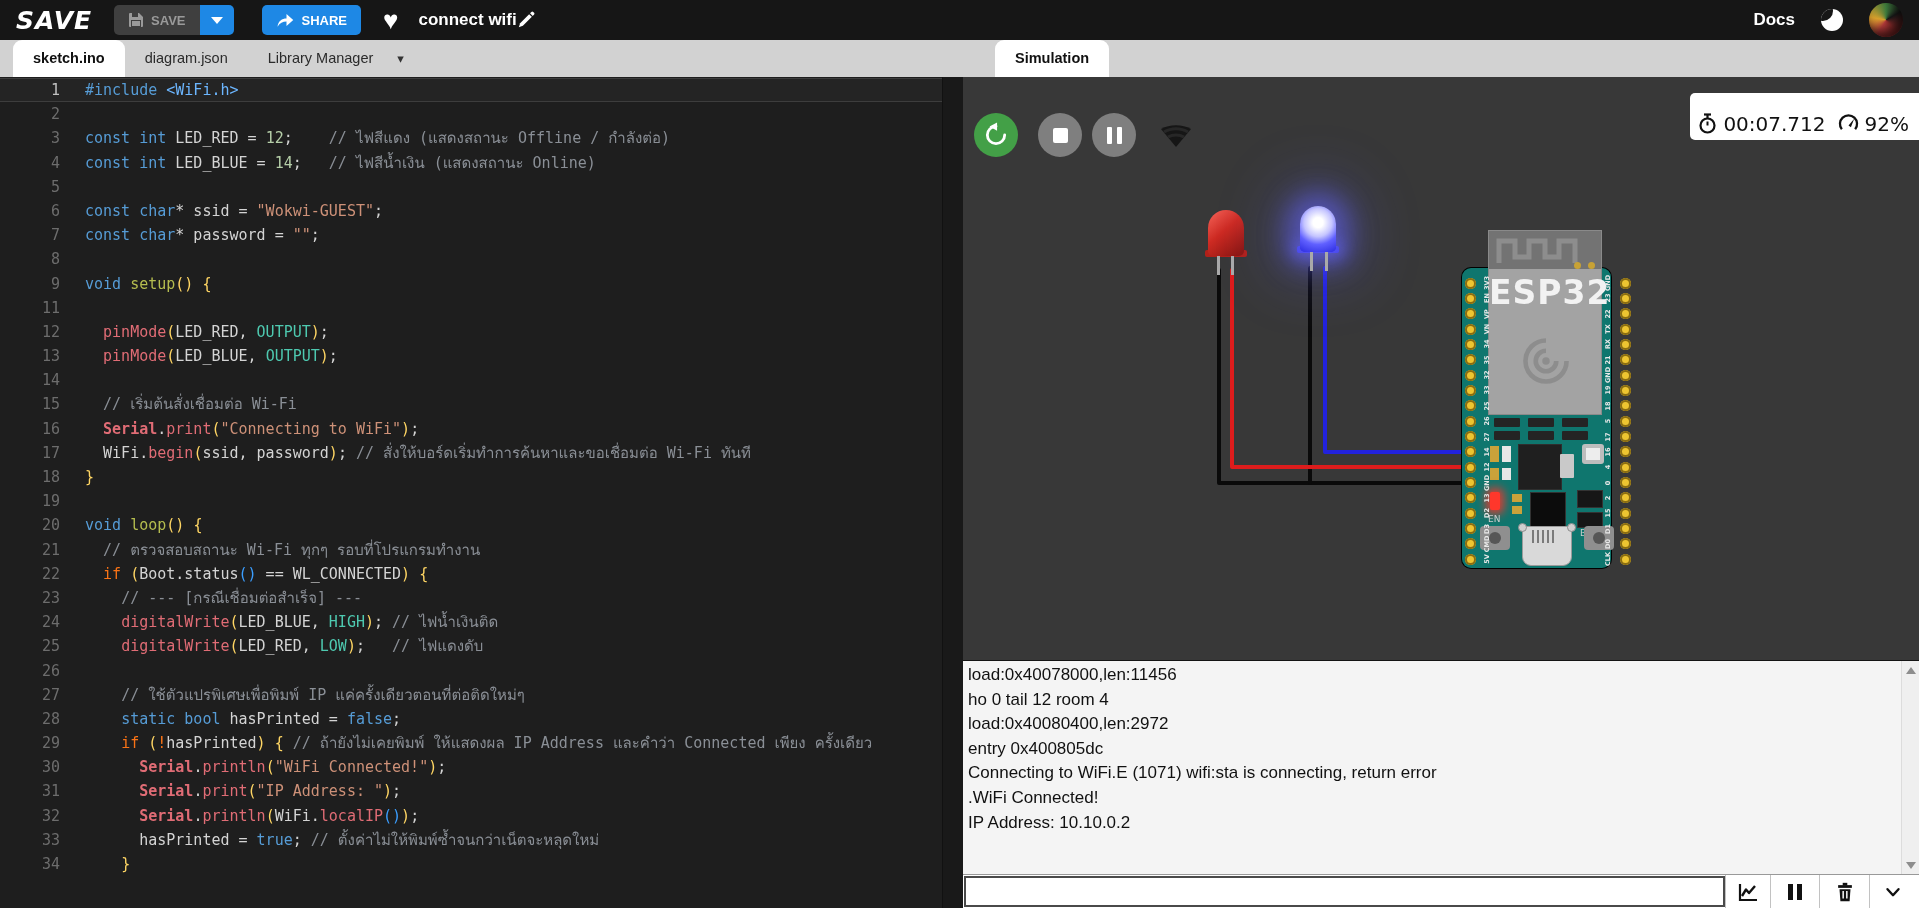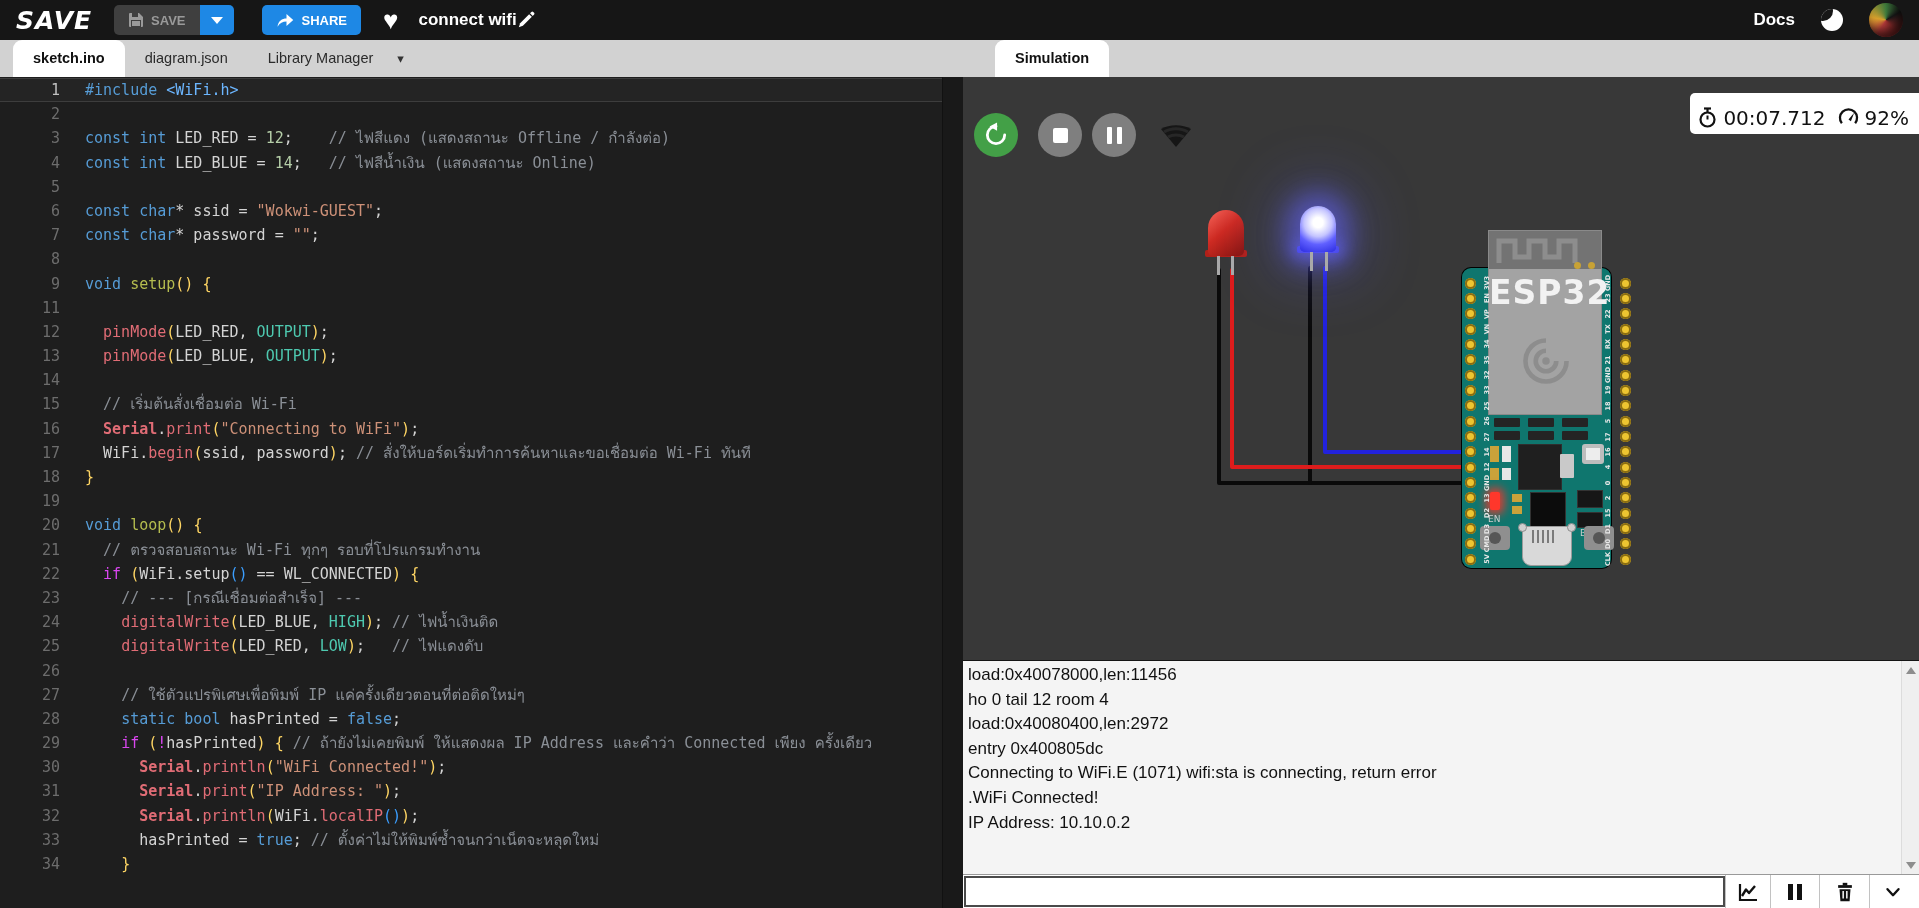--- a/index.html
+++ b/index.html
@@ -42,21 +42,21 @@
   .editor-panel{position:absolute;left:0;top:77px;width:963px;height:831px;background:#1e1e1e;overflow:hidden;}
   .panel-divider{position:absolute;right:0;top:0;width:20px;height:100%;background:#191919;
     border-left:1px solid #111;}
   .code-area{position:absolute;left:0;top:1px;width:943px;height:830px;overflow:hidden;
     font-family:"DejaVu Sans Mono",monospace;font-size:15px;}
   .code-line{display:flex;height:24.2px;line-height:24.2px;white-space:pre;}
   .code-line.active{background:#242424;box-shadow:inset 0 1px 0 #3d3d3d,inset 0 -1px 0 #3d3d3d;}
   .ln{flex:none;width:85px;box-sizing:border-box;padding-right:25px;text-align:right;color:#6d6d6d;}
   .code-line.active .ln{color:#c0c0c0;}
   .lt{flex:none;}
-  .tk-kw{color:#569cd6}.tk-ctl{color:#d946ef}.tk-fn{color:#e06c75}
+  .tk-kw{color:#569cd6}.tk-ctl{color:#f97316}.tk-fn{color:#e06c75}
   .tk-fnb{color:#e06c75;font-weight:bold}.tk-def{color:#b5bd4f}.tk-num{color:#b5cea8}
   .tk-str{color:#ce9178}.tk-com{color:#8a8f96}.tk-cst{color:#4ec9b0}.tk-pl{color:#d4d4d4}
   .tk-br1{color:#ffd664}.tk-br2{color:#3b9eff}.tk-inc{color:#6cb6ff}
 
   
   .sim-panel{position:absolute;left:963px;top:40px;width:956px;height:868px;background:#383838;}
   .sim-tabbar{position:absolute;left:0;top:0;width:100%;height:37px;background:#d2d2d2;
     display:flex;align-items:flex-end;padding-left:32px;box-sizing:border-box;}
   .canvas{position:absolute;left:0;top:37px;width:956px;height:583px;background:#383838;overflow:hidden;}
 
@@ -64,21 +64,21 @@
     align-items:center;justify-content:center;cursor:pointer;}
   .btn-restart{left:11px;top:36px;background:#43a047;}
   .btn-stop{left:75px;top:36px;background:#7f7f7f;}
   .btn-pause{left:129px;top:36px;background:#7f7f7f;}
   .stop-square{width:15px;height:15px;background:#fff;border-radius:2px;}
   .pause-bars{display:flex;gap:5px;}
   .pause-bars i{display:block;width:5px;height:17px;background:#fff;border-radius:1px;}
   .wifi-dark{position:absolute;left:194px;top:42px;}
 
   .timer-box{position:absolute;right:0;top:16px;height:33px;background:#fff;border-radius:5px 0 0 5px;
-    display:flex;align-items:center;gap:6px;padding:8px 10px 0 8px;color:#111;
+    display:flex;align-items:center;gap:6px;padding:14px 10px 0 8px;color:#111;
     font-size:20px;font-weight:500;font-family:"DejaVu Sans",sans-serif;}
 
   .wires{position:absolute;left:0;top:0;}
 
   .led{position:absolute;width:36px;height:48px;}
   .led .bulb{position:absolute;left:0;top:0;width:36px;height:46px;border-radius:18px 18px 5px 5px;}
   .led .flange{position:absolute;left:-3px;top:40px;width:42px;height:7px;border-radius:2px;}
   .led .leg{position:absolute;top:46px;width:3px;height:19px;background:#a9a9a9;}
   .led-red .bulb{background:linear-gradient(140deg,#ef5a50 8%,#cd2a22 45%,#8e1712 92%);}
   .led-red .flange{background:#b12019;}
@@ -211,21 +211,21 @@
         <div class="code-line"><span class="ln">12</span><span class="lt"><span class="tk-pl">  </span><span class="tk-fn">pinMode</span><span class="tk-br1">(</span><span class="tk-pl">LED_RED, </span><span class="tk-cst">OUTPUT</span><span class="tk-br1">)</span><span class="tk-pl">;</span></span></div>
         <div class="code-line"><span class="ln">13</span><span class="lt"><span class="tk-pl">  </span><span class="tk-fn">pinMode</span><span class="tk-br1">(</span><span class="tk-pl">LED_BLUE, </span><span class="tk-cst">OUTPUT</span><span class="tk-br1">)</span><span class="tk-pl">;</span></span></div>
         <div class="code-line"><span class="ln">14</span><span class="lt"></span></div>
         <div class="code-line"><span class="ln">15</span><span class="lt"><span class="tk-pl">  </span><span class="tk-com">// เริ่มต้นสั่งเชื่อมต่อ Wi-Fi</span></span></div>
         <div class="code-line"><span class="ln">16</span><span class="lt"><span class="tk-pl">  </span><span class="tk-fnb">Serial</span><span class="tk-pl">.</span><span class="tk-fn">print</span><span class="tk-br1">(</span><span class="tk-str">"Connecting to WiFi"</span><span class="tk-br1">)</span><span class="tk-pl">;</span></span></div>
         <div class="code-line"><span class="ln">17</span><span class="lt"><span class="tk-pl">  WiFi.</span><span class="tk-fn">begin</span><span class="tk-br1">(</span><span class="tk-pl">ssid, password</span><span class="tk-br1">)</span><span class="tk-pl">; </span><span class="tk-com">// สั่งให้บอร์ดเริ่มทำการค้นหาและขอเชื่อมต่อ Wi-Fi ทันที</span></span></div>
         <div class="code-line"><span class="ln">18</span><span class="lt"><span class="tk-br1">}</span></span></div>
         <div class="code-line"><span class="ln">19</span><span class="lt"></span></div>
         <div class="code-line"><span class="ln">20</span><span class="lt"><span class="tk-kw">void</span><span class="tk-pl"> </span><span class="tk-def">loop</span><span class="tk-br1">()</span><span class="tk-pl"> </span><span class="tk-br1">{</span></span></div>
         <div class="code-line"><span class="ln">21</span><span class="lt"><span class="tk-pl">  </span><span class="tk-com">// ตรวจสอบสถานะ Wi-Fi ทุกๆ รอบที่โปรแกรมทำงาน</span></span></div>
-        <div class="code-line"><span class="ln">22</span><span class="lt"><span class="tk-pl">  </span><span class="tk-ctl">if</span><span class="tk-pl"> </span><span class="tk-br1">(</span><span class="tk-pl">WiFi.setup</span><span class="tk-br2">()</span><span class="tk-pl"> == WL_CONNECTED</span><span class="tk-br1">)</span><span class="tk-pl"> </span><span class="tk-br1">{</span></span></div>
+        <div class="code-line"><span class="ln">22</span><span class="lt"><span class="tk-pl">  </span><span class="tk-ctl">if</span><span class="tk-pl"> </span><span class="tk-br1">(</span><span class="tk-pl">Boot.status</span><span class="tk-br2">()</span><span class="tk-pl"> == WL_CONNECTED</span><span class="tk-br1">)</span><span class="tk-pl"> </span><span class="tk-br1">{</span></span></div>
         <div class="code-line"><span class="ln">23</span><span class="lt"><span class="tk-pl">    </span><span class="tk-com">// --- [กรณีเชื่อมต่อสำเร็จ] ---</span></span></div>
         <div class="code-line"><span class="ln">24</span><span class="lt"><span class="tk-pl">    </span><span class="tk-fn">digitalWrite</span><span class="tk-br1">(</span><span class="tk-pl">LED_BLUE, </span><span class="tk-cst">HIGH</span><span class="tk-br1">)</span><span class="tk-pl">; </span><span class="tk-com">// ไฟน้ำเงินติด</span></span></div>
         <div class="code-line"><span class="ln">25</span><span class="lt"><span class="tk-pl">    </span><span class="tk-fn">digitalWrite</span><span class="tk-br1">(</span><span class="tk-pl">LED_RED, </span><span class="tk-cst">LOW</span><span class="tk-br1">)</span><span class="tk-pl">;   </span><span class="tk-com">// ไฟแดงดับ</span></span></div>
         <div class="code-line"><span class="ln">26</span><span class="lt"></span></div>
         <div class="code-line"><span class="ln">27</span><span class="lt"><span class="tk-pl">    </span><span class="tk-com">// ใช้ตัวแปรพิเศษเพื่อพิมพ์ IP แค่ครั้งเดียวตอนที่ต่อติดใหม่ๆ</span></span></div>
         <div class="code-line"><span class="ln">28</span><span class="lt"><span class="tk-pl">    </span><span class="tk-kw">static</span><span class="tk-pl"> </span><span class="tk-kw">bool</span><span class="tk-pl"> hasPrinted = </span><span class="tk-kw">false</span><span class="tk-pl">;</span></span></div>
         <div class="code-line"><span class="ln">29</span><span class="lt"><span class="tk-pl">    </span><span class="tk-ctl">if</span><span class="tk-pl"> </span><span class="tk-br1">(</span><span class="tk-ctl">!</span><span class="tk-pl">hasPrinted</span><span class="tk-br1">)</span><span class="tk-pl"> </span><span class="tk-br1">{</span><span class="tk-pl"> </span><span class="tk-com">// ถ้ายังไม่เคยพิมพ์ ให้แสดงผล IP Address และคำว่า Connected เพียง ครั้งเดียว</span></span></div>
         <div class="code-line"><span class="ln">30</span><span class="lt"><span class="tk-pl">      </span><span class="tk-fnb">Serial</span><span class="tk-pl">.</span><span class="tk-fn">println</span><span class="tk-br1">(</span><span class="tk-str">"WiFi Connected!"</span><span class="tk-br1">)</span><span class="tk-pl">;</span></span></div>
         <div class="code-line"><span class="ln">31</span><span class="lt"><span class="tk-pl">      </span><span class="tk-fnb">Serial</span><span class="tk-pl">.</span><span class="tk-fn">print</span><span class="tk-br1">(</span><span class="tk-str">"IP Address: "</span><span class="tk-br1">)</span><span class="tk-pl">;</span></span></div>
         <div class="code-line"><span class="ln">32</span><span class="lt"><span class="tk-pl">      </span><span class="tk-fnb">Serial</span><span class="tk-pl">.</span><span class="tk-fn">println</span><span class="tk-br1">(</span><span class="tk-pl">WiFi.</span><span class="tk-fn">localIP</span><span class="tk-br2">()</span><span class="tk-br1">)</span><span class="tk-pl">;</span></span></div>

